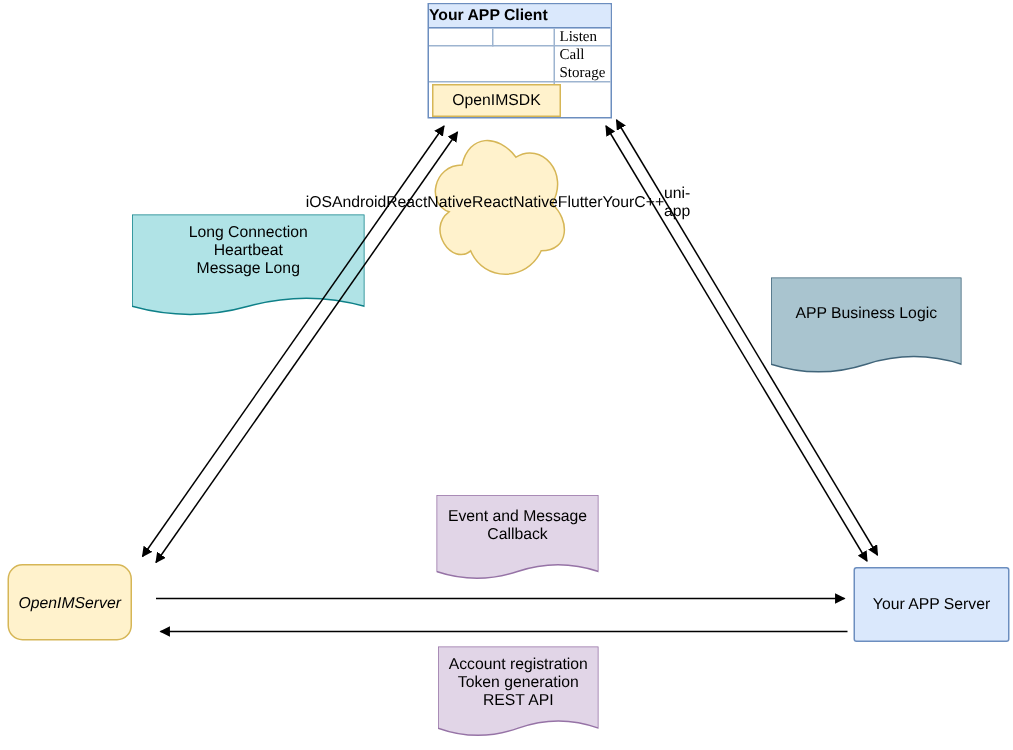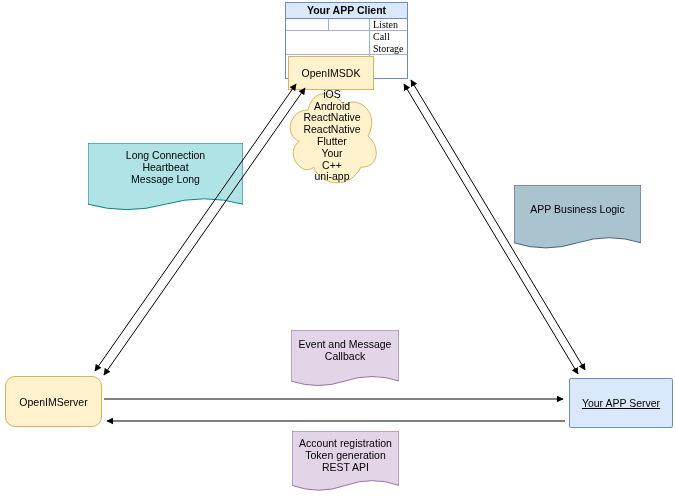--- a/index.html
+++ b/index.html
@@ -10,35 +10,35 @@
   svg.shape-svg{position:absolute;left:0;top:0;width:100%;height:100%;display:block;}
 
   
   .connectors{position:absolute;left:0;top:0;width:675px;height:500px;z-index:5;pointer-events:none;}
   .connectors line{stroke:#000;stroke-width:1;}
 
   
   .client-box{position:absolute;left:285px;top:2px;width:123px;height:77px;
     border:1px solid #6c8ebf;background:#fff;box-sizing:border-box;z-index:2;}
   .client-header{height:15px;background:#dae8fc;border-bottom:1px solid #6c8ebf;
-    font-weight:bold;font-size:10.5px;line-height:15px;text-align:center;}
+    font-weight:bold;font-size:10.5px;line-height:15px;text-align:left;}
   .client-rows{position:relative;height:38px;}
   .client-row{height:12px;border-bottom:1px solid #9db4d0;box-sizing:border-box;
     padding-left:87px;font-size:10px;line-height:11px;white-space:nowrap;font-family:Liberation Serif, serif;}
   .client-row.last{border-bottom:none;}
   .client-vline{position:absolute;left:83px;top:0;width:1px;height:37px;background:#9db4d0;}
   .client-vline2{position:absolute;left:42px;top:0;width:1px;height:12px;background:#9db4d0;}
-  .sdk-box{position:absolute;left:2px;top:53px;width:86px;height:34px;
+  .sdk-box{position:absolute;left:2px;top:53px;width:86px;height:22px;
     background:#fff2cc;border:1px solid #d6b656;box-sizing:border-box;
     display:flex;align-items:center;justify-content:center;font-size:10.5px;}
 
   
   .cloud-wrap{position:absolute;left:284px;top:84px;width:96px;height:104px;z-index:2;}
   .cloud-shape{fill:#fff2cc;stroke:#d6b656;vector-effect:non-scaling-stroke;}
-  .cloud-text{position:absolute;inset:0;display:flex;flex-direction:column;
+  .cloud-text{position:absolute;inset:0;display:flex;flex-direction:row;
     justify-content:center;align-items:center;font-size:10.5px;line-height:11.8px;text-align:center;}
 
   
   .note{position:absolute;z-index:2;}
   .note path{vector-effect:non-scaling-stroke;stroke-width:1;}
   .note-text{position:absolute;left:0;right:0;top:0;display:flex;flex-direction:column;
     align-items:center;font-size:10.5px;line-height:12px;text-align:center;}
   .note-teal{left:88px;top:143px;width:107px;height:72px;padding-left:48px;}
   .note-teal path{fill:#b0e3e6;stroke:#0e8088;}
   .note-teal .note-text{padding-top:6px;}
@@ -47,24 +47,24 @@
   .note-gray .note-text{padding-top:18px;}
   .note-purple1{left:291px;top:330px;width:108px;height:60px;}
   .note-purple2{left:292px;top:431px;width:107px;height:64px;}
   .note-purple1 path,.note-purple2 path{fill:#e1d5e7;stroke:#9673a6;}
   .note-purple1 .note-text{padding-top:8px;}
   .note-purple2 .note-text{padding-top:6px;}
 
   
   .server-box{position:absolute;box-sizing:border-box;display:flex;align-items:center;
     justify-content:center;font-size:10.5px;z-index:2;text-align:center;}
-  .openim-server{left:5px;top:376px;width:97px;height:51px;background:#fff2cc;
-    border:1px solid #d6b656;border-radius:10px;}
+  .openim-server{left:5px;top:376px;width:83px;height:51px;background:#fff2cc;
+    border:1px solid #d6b656;border-radius:10px;font-style:italic;}
   .app-server{left:569px;top:378px;width:104px;height:50px;background:#dae8fc;
-    border:1px solid #6c8ebf;border-radius:2px;text-decoration:underline;}
+    border:1px solid #6c8ebf;border-radius:2px;}
 </style>
 </head>
 <body>
 
 <div class="canvas">
 
   <svg class="connectors">
     <defs>
       <marker id="arw" viewBox="0 0 10 10" refX="9" refY="5" markerWidth="7" markerHeight="7" orient="auto-start-reverse">
         <path d="M0,0 L10,5 L0,10 Z" fill="#000"></path>

